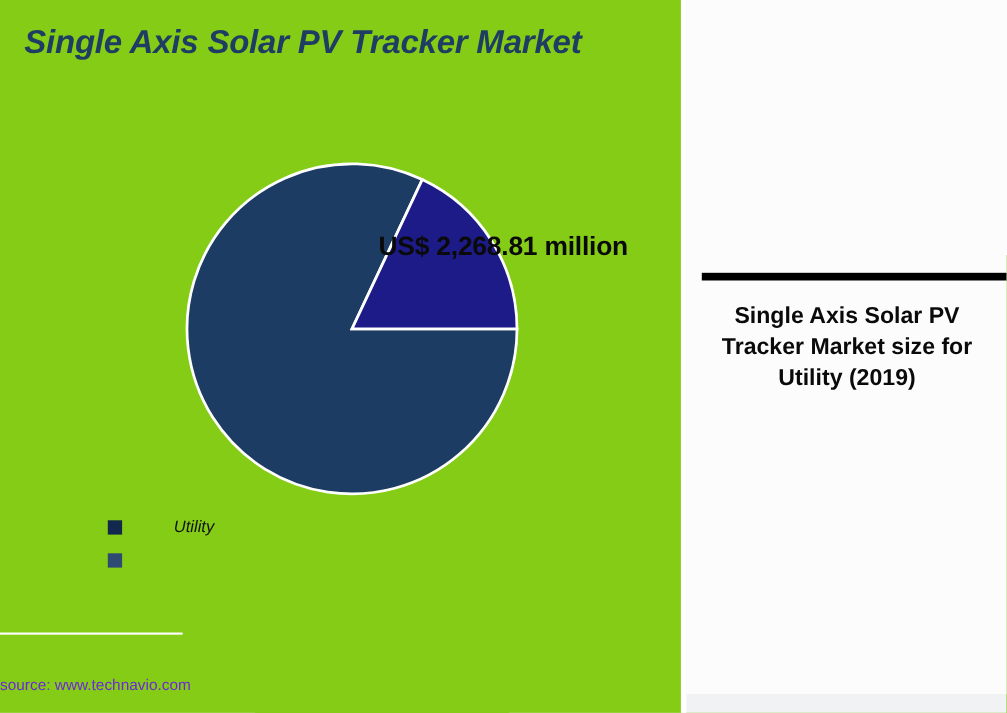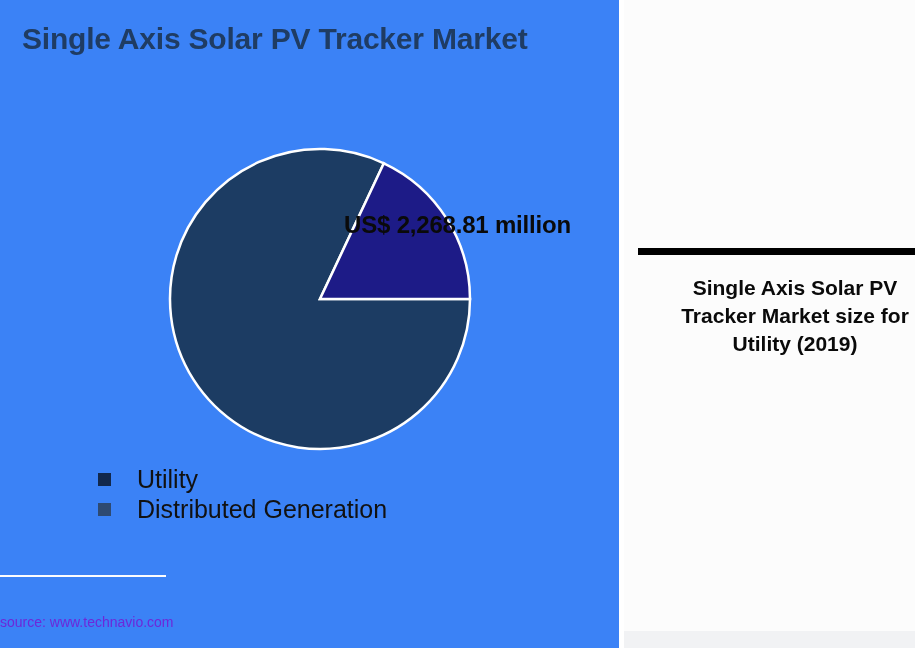--- a/index.html
+++ b/index.html
@@ -19,21 +19,22 @@
     inset: 0;
   }
 
   
   .left-panel {
     position: absolute;
     left: 0;
     top: 0;
     width: 620px;
     height: 648px;
-    background: #3b82f6;
+    background: #84cc16;
+    font-style: italic;
   }
   .title {
     position: absolute;
     left: 22px;
     top: 24px;
     width: 520px;
     font-size: 30px;
     font-weight: bold;
     line-height: 1.03;
     color: #1f3c63;
@@ -72,22 +73,22 @@
     display: flex;
     align-items: center;
     height: 30px;
   }
   .legend-swatch {
     width: 13px;
     height: 13px;
     flex: 0 0 13px;
   }
   .legend-label {
-    margin-left: 26px;
-    font-size: 25px;
+    margin-left: 47px;
+    font-size: 15px;
     color: #111111;
     white-space: nowrap;
     text-align: center;
   }
 
   .hairline {
     position: absolute;
     left: 0;
     top: 575px;
     width: 166px;
@@ -134,21 +135,20 @@
   .kpi-caption {
     position: absolute;
     left: 652px;
     top: 274px;
     width: 236px;
     text-align: center;
     font-size: 21px;
     font-weight: bold;
     color: #0a0a0a;
     line-height: 1.34;
-    margin-left: 25px;
   }
   .source {
     position: absolute;
     left: 0;
     right: 18px;
     top: 614px;
     text-align: left;
     font-size: 14px;
     color: #6d28d9;
   }
@@ -169,21 +169,20 @@
       </svg>
     </div>
 
     <div class="legend">
       <div class="legend-item">
         <span class="legend-swatch" id="sw0" style="background: rgb(18, 40, 76);"></span>
         <span class="legend-label">Utility</span>
       </div>
       <div class="legend-item">
         <span class="legend-swatch" id="sw1" style="background: rgb(46, 74, 114);"></span>
-        <span class="legend-label">Distributed Generation</span>
       </div>
     </div>
 
     <div class="hairline"></div>
   </div>
 
   <div class="panel-gap"></div>
 
   <div class="right-panel"></div>
   <div class="kpi-value">US$ 2,268.81 million</div>

